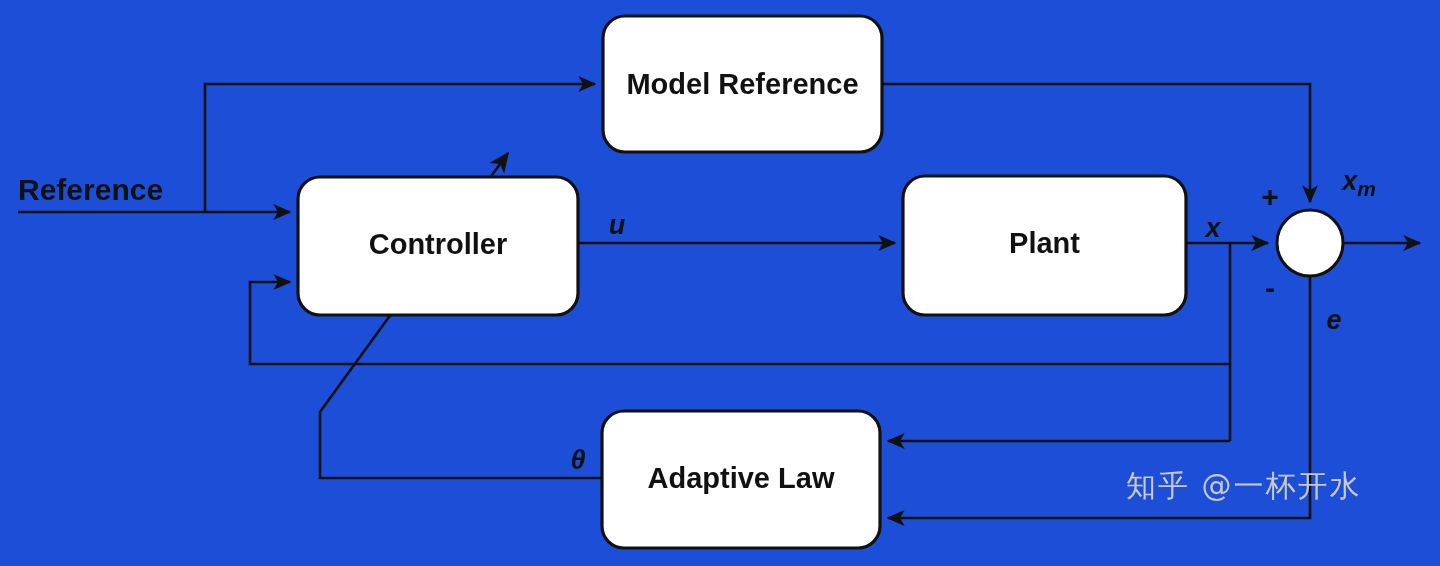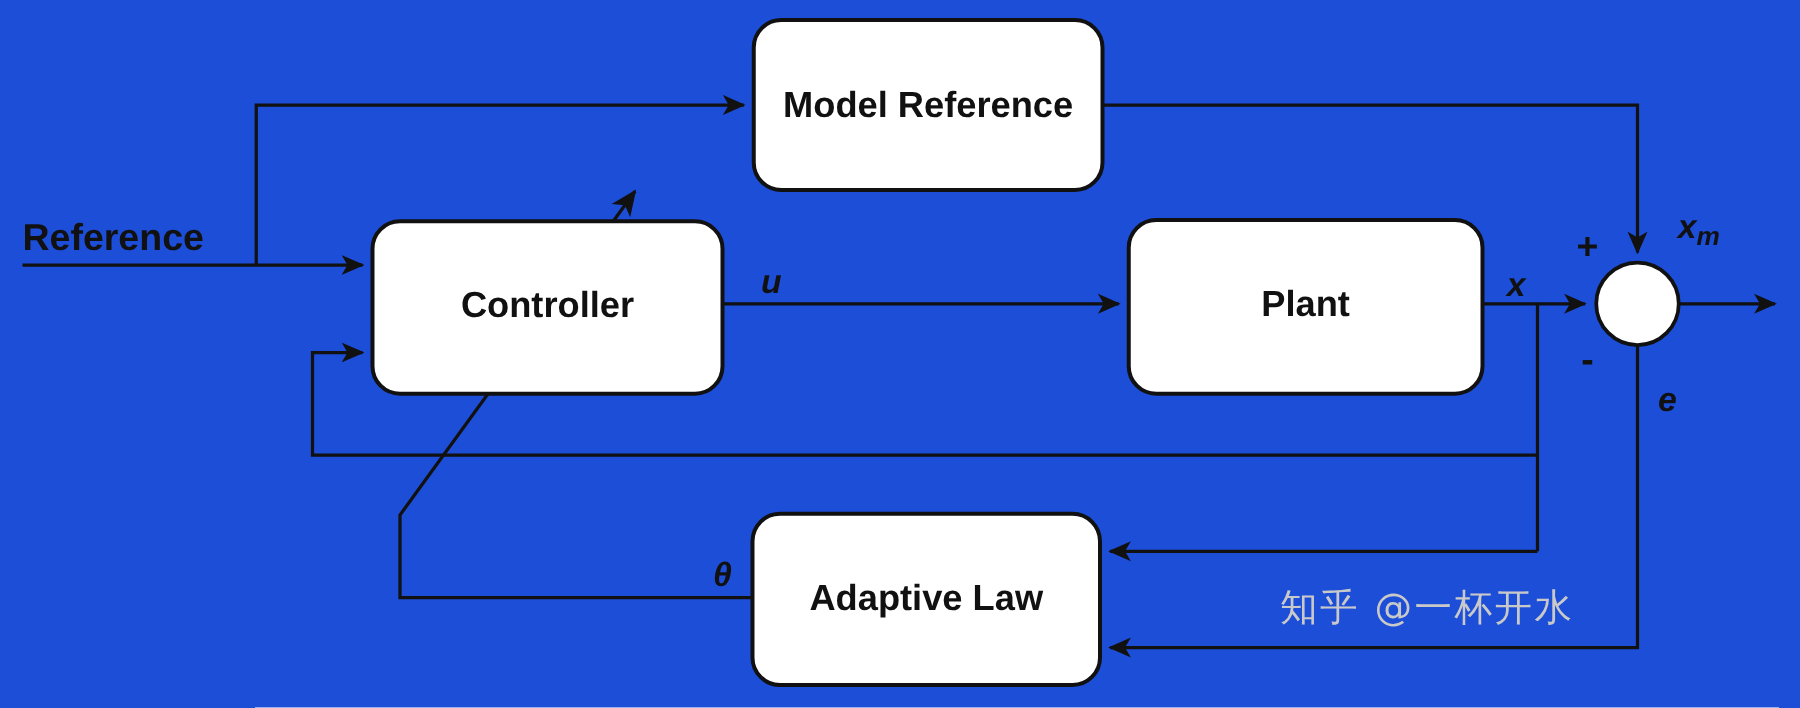--- a/index.html
+++ b/index.html
@@ -148,15 +148,15 @@
 
     <text class="sig-label" x="1359" y="183" font-size="27">
       <tspan>x</tspan><tspan dy="7" font-size="21">m</tspan>
     </text>
 
     <text class="sig-label" x="1334" y="322" font-size="27">e</text>
 
     <text class="sig-label" x="578" y="462" font-size="27">θ</text>
   </svg>
 
-  <div class="watermark" style="left:1024px; top:466px;text-align:center;">知乎 @一杯开水</div>
+  <div class="watermark" style="left:1126px; top:466px;text-align:center;">知乎 @一杯开水</div>
 
 </div>
 
 </body></html>

